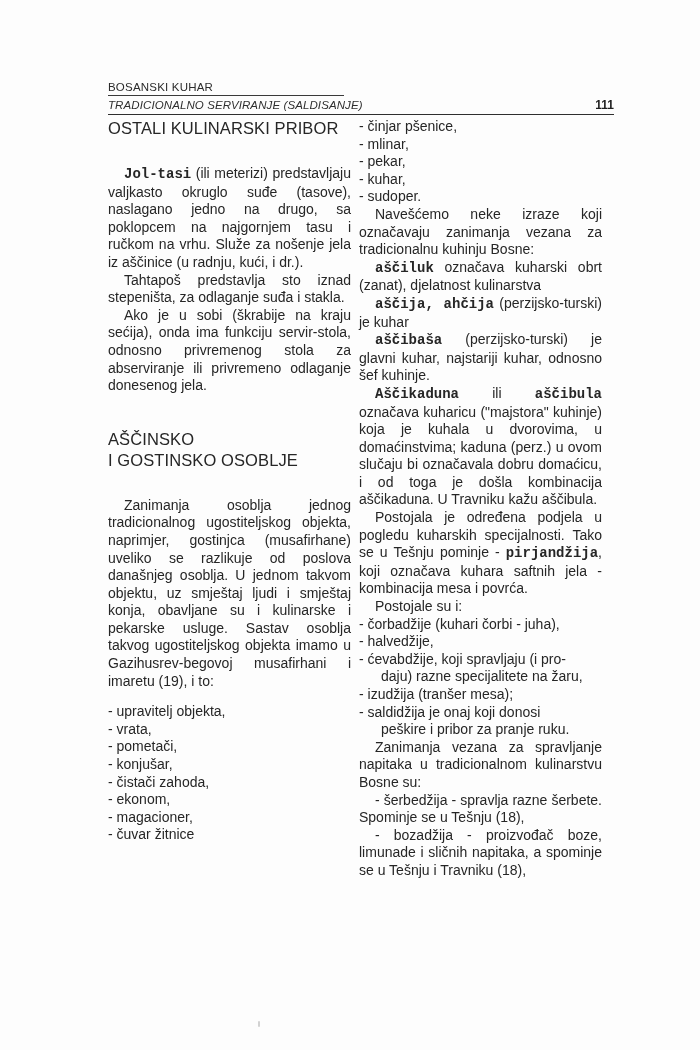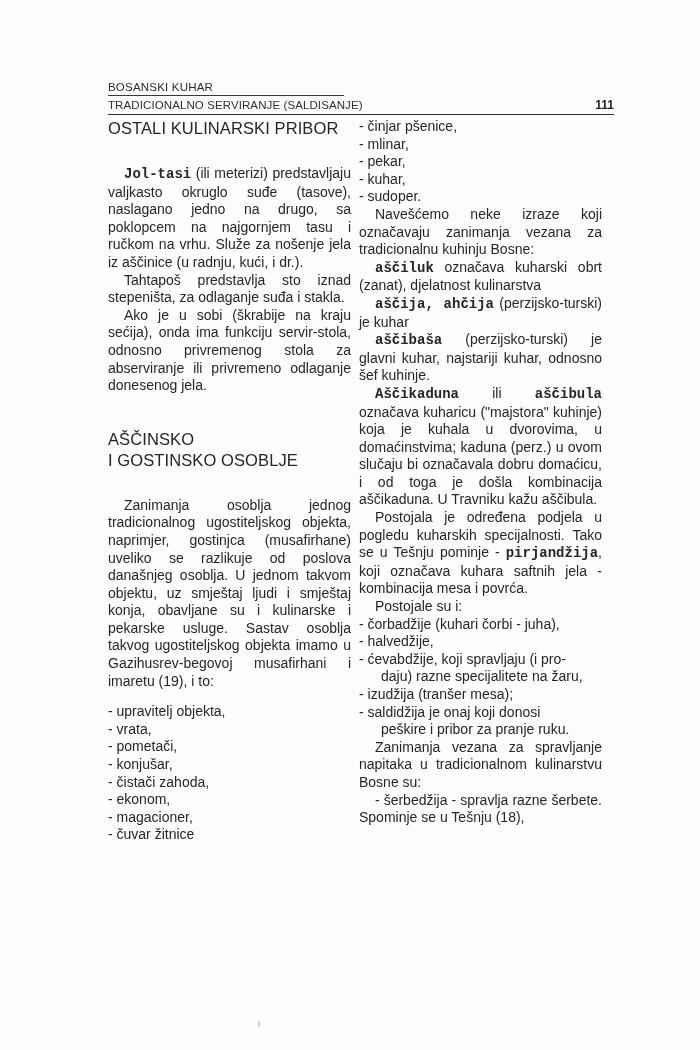--- a/index.html
+++ b/index.html
@@ -54,20 +54,21 @@
     width: 506px;
     height: 1.2px;
     background: #2f2f2f;
     margin-top: 1px;
   }
   .runhead-section {
     font-size: 11.5px;
     letter-spacing: 0.1px;
     color: #2f2f2f;
     line-height: 15px;
+    font-style: italic;
   }
   .runhead-folio {
     font-size: 12px;
     font-weight: bold;
     color: #1f1f1f;
     line-height: 15px;
   }
 
   
   .cols {
@@ -215,18 +216,19 @@
         <li><span>- halvedžije,</span></li>
         <li><span>- ćevabdžije, koji spravljaju (i pro-</span><span class="cont">daju) razne specijalitete na žaru,</span></li>
         <li><span>- izudžija (tranšer mesa);</span></li>
         <li><span>- saldidžija je onaj koji donosi</span><span class="cont">peškire i pribor za pranje ruku.</span></li>
       </ul>
 
       <p class="ind">Zanimanja vezana za spravljanje napitaka u tradicionalnom kulinarstvu Bosne su:</p>
 
       <p class="ind">- šerbedžija - spravlja razne šerbete. Spominje se u Tešnju (18),</p>
 
+      <p class="ind">- bozadžija - proizvođač boze, limunade i sličnih napitaka, a spominje se u Tešnju i Travniku (18),</p>
 
     </div>
   </div>
 
   <div class="speck"></div>
 </div>
 
 </body></html>

